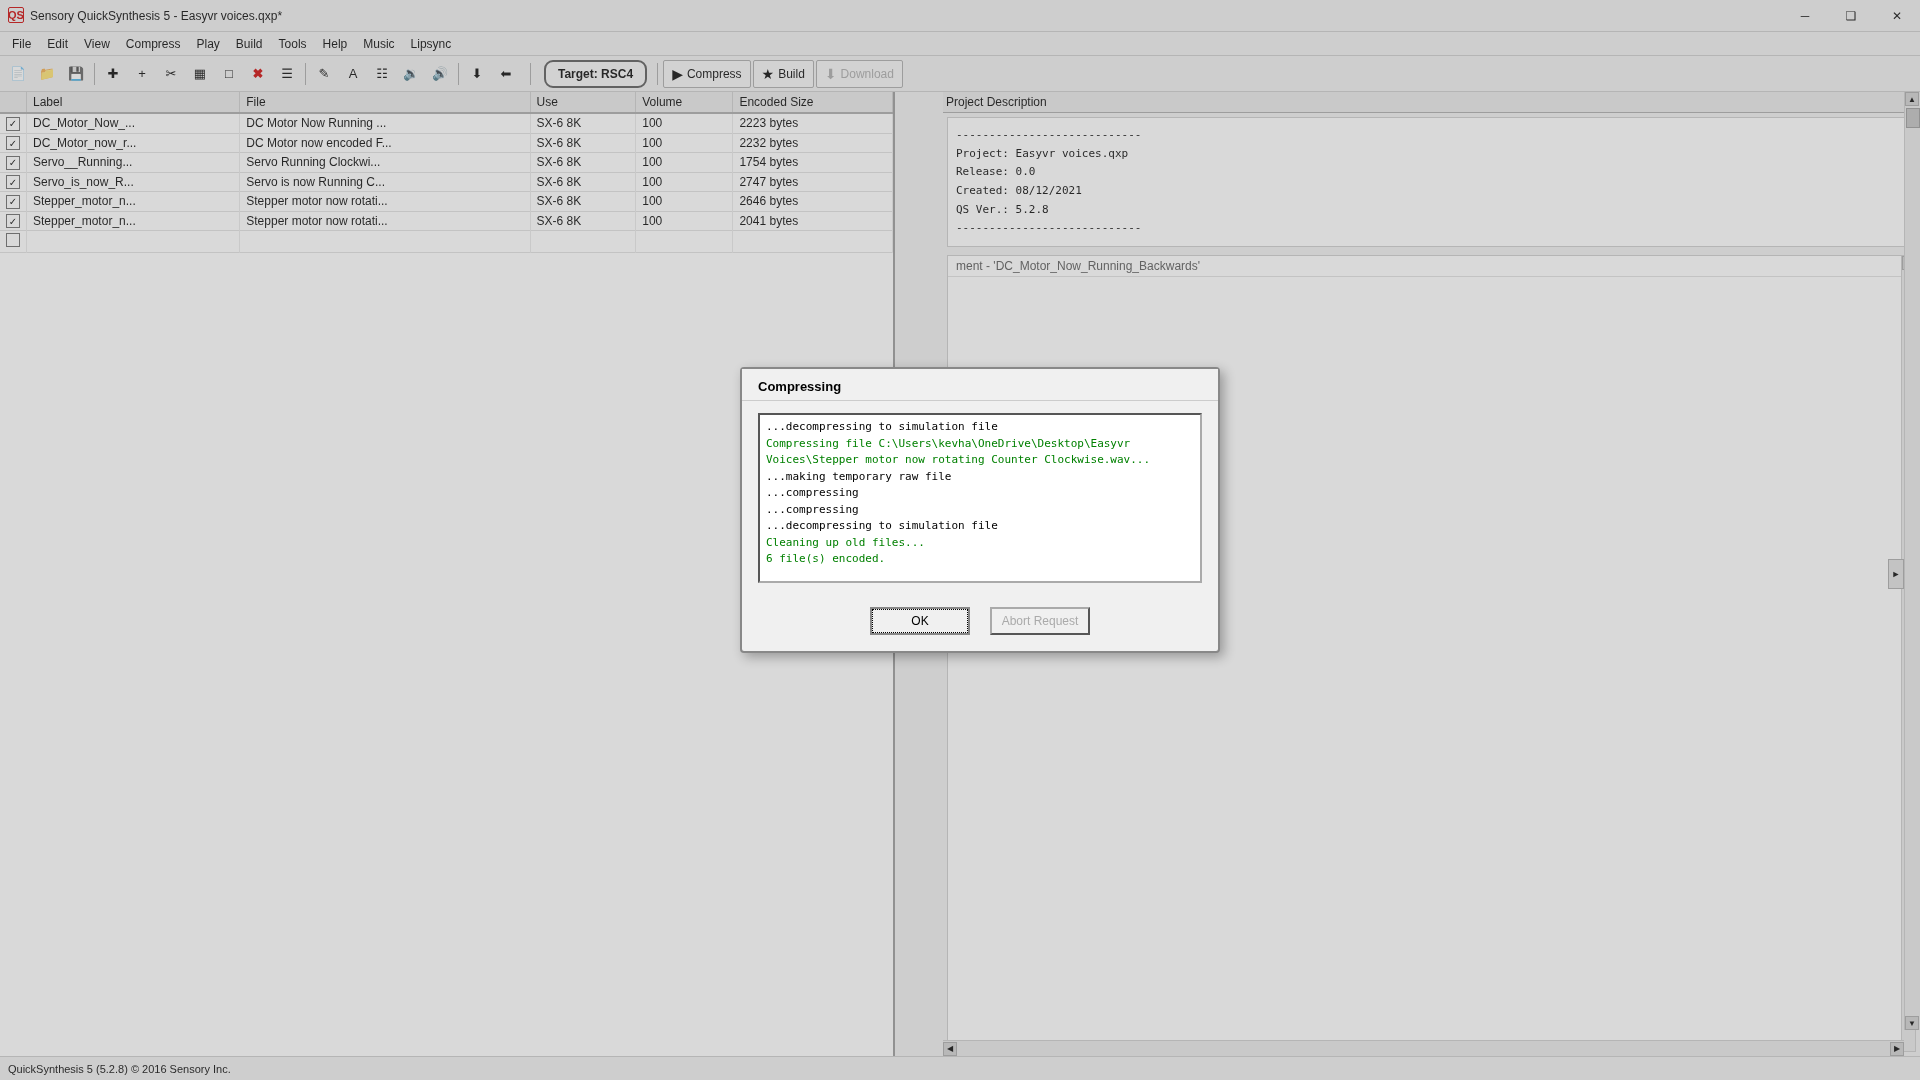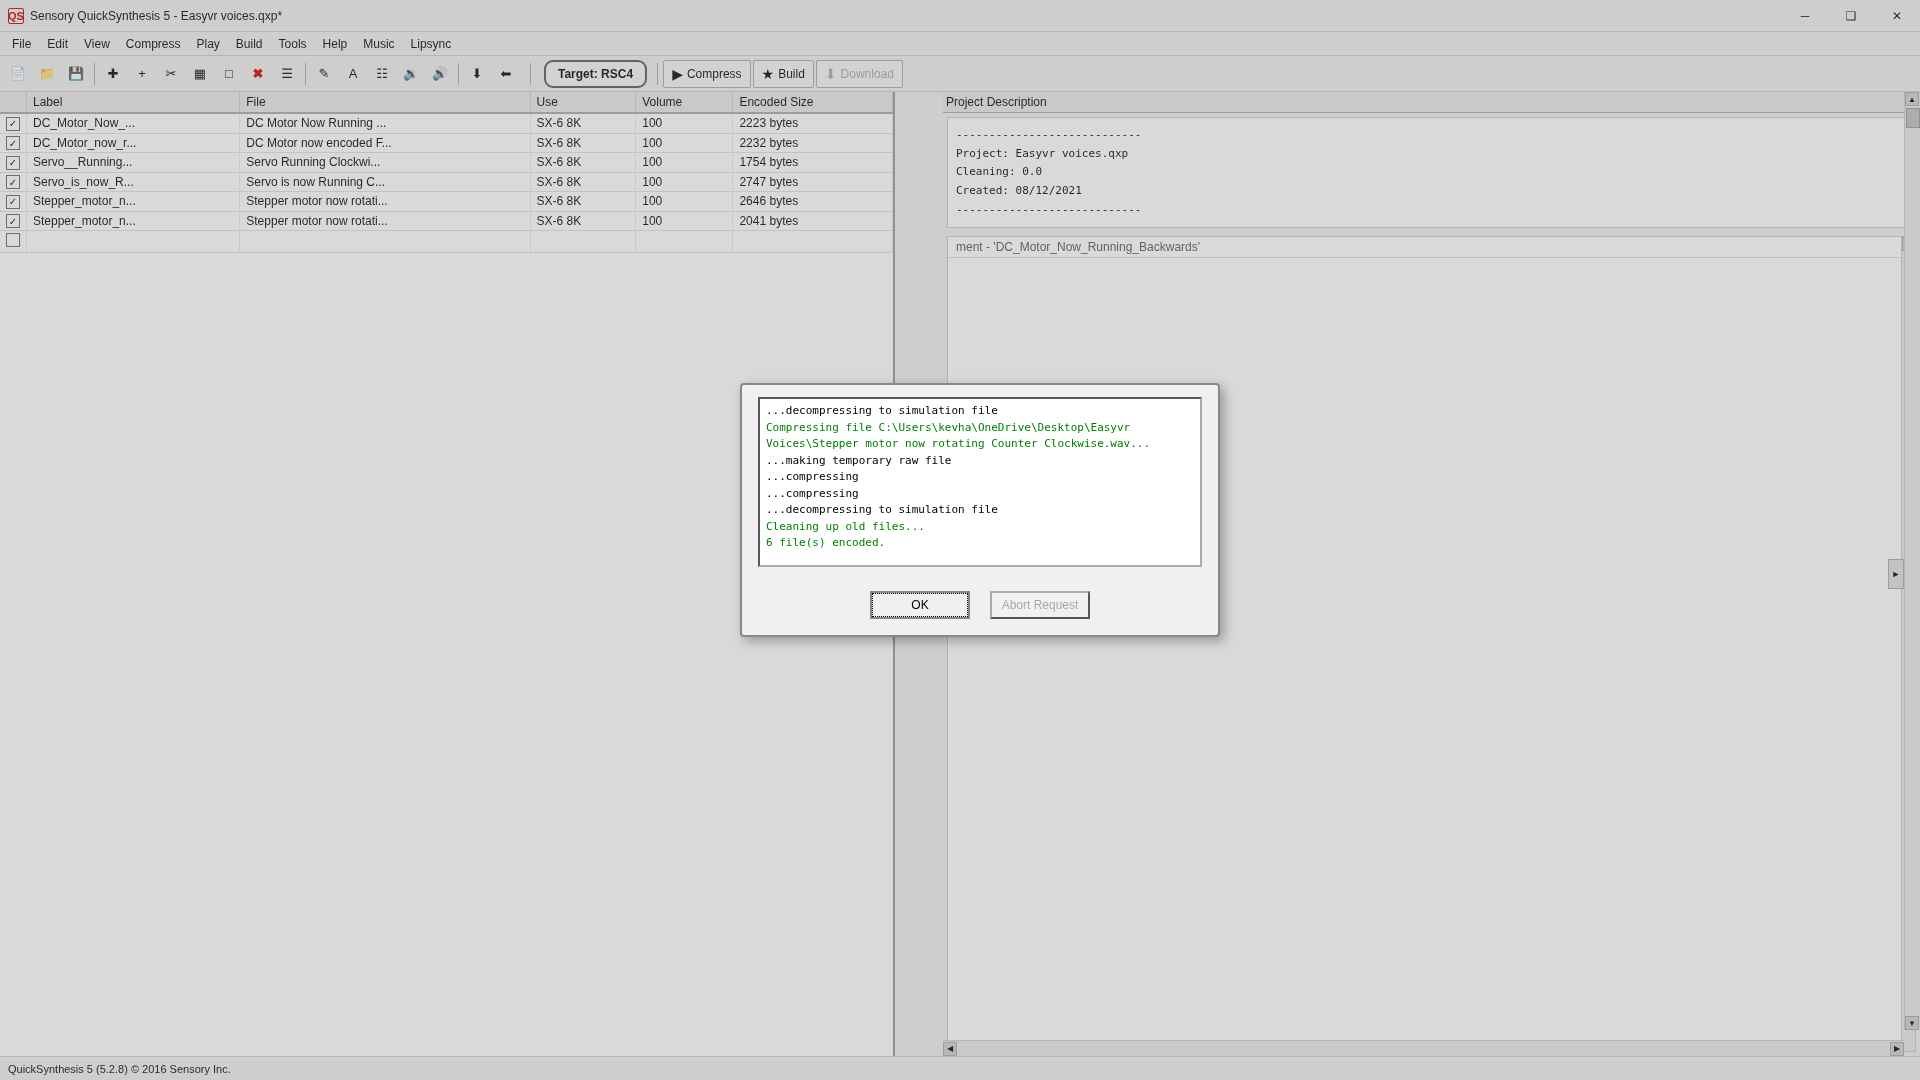--- a/index.html
+++ b/index.html
@@ -11,21 +11,21 @@
       height: 1080px;
       overflow: hidden;
       position: relative;
     }
 
     
     #title-bar {
       background: #f0f0f0;
       height: 32px;
       display: flex;
-      align-items: center;
+      align-items: flex-end;
       padding: 8px 8px;
       border-bottom: 1px solid #ccc;
       position: relative;
     }
     #title-bar .app-icon {
       width: 16px;
       height: 16px;
       margin-right: 6px;
       display: inline-flex;
       align-items: center;
@@ -538,22 +538,23 @@
   </div>
 
   <div class="right-pane">
     <div class="right-pane-inner">
 
       <div>
         <div class="right-pane-section-title">Project Description</div>
         <div class="right-pane-desc-content">
           <div style="font-family:monospace;font-size:11px;">----------------------------</div>
           <div style="font-family:monospace;font-size:11px;">Project: Easyvr voices.qxp</div>
-          <div style="font-family:monospace;font-size:11px;">Cleaning: 0.0</div>
+          <div style="font-family:monospace;font-size:11px;">Release: 0.0</div>
           <div style="font-family:monospace;font-size:11px;">Created: 08/12/2021</div>
+          <div style="font-family:monospace;font-size:11px;">QS Ver.: 5.2.8</div>
           <div style="font-family:monospace;font-size:11px;">----------------------------</div>
         </div>
       </div>
 
       <div class="arrow-right-mid">►</div>
 
       <div class="right-pane-lower">
         <div class="right-pane-lower-title">ment - 'DC_Motor_Now_Running_Backwards'</div>
         <div class="right-pane-lower-content"></div>
         <div class="right-pane-lower-scrollbar">
@@ -575,20 +576,21 @@
     </div>
   </div>
 </div>
 
 <div id="status-bar">
   <span>QuickSynthesis 5 (5.2.8) © 2016 Sensory Inc.</span>
 </div>
 
 <div id="modal-overlay">
   <div id="compress-dialog">
+    <div class="dialog-title">Compressing</div>
     <div class="dialog-body">
       <div id="log-area">
       <div class="log-black">   ...decompressing to simulation file</div>
           <div class="log-green">Compressing file C:\Users\kevha\OneDrive\Desktop\Easyvr Voices\Stepper motor now rotating Counter Clockwise.wav...</div>
           <div class="log-black">   ...making temporary raw file</div>
           <div class="log-black">   ...compressing</div>
           <div class="log-black">   ...compressing</div>
           <div class="log-black">   ...decompressing to simulation file</div>
           <div class="log-green">Cleaning up old files...</div>
           <div class="log-green">6 file(s) encoded.</div>

